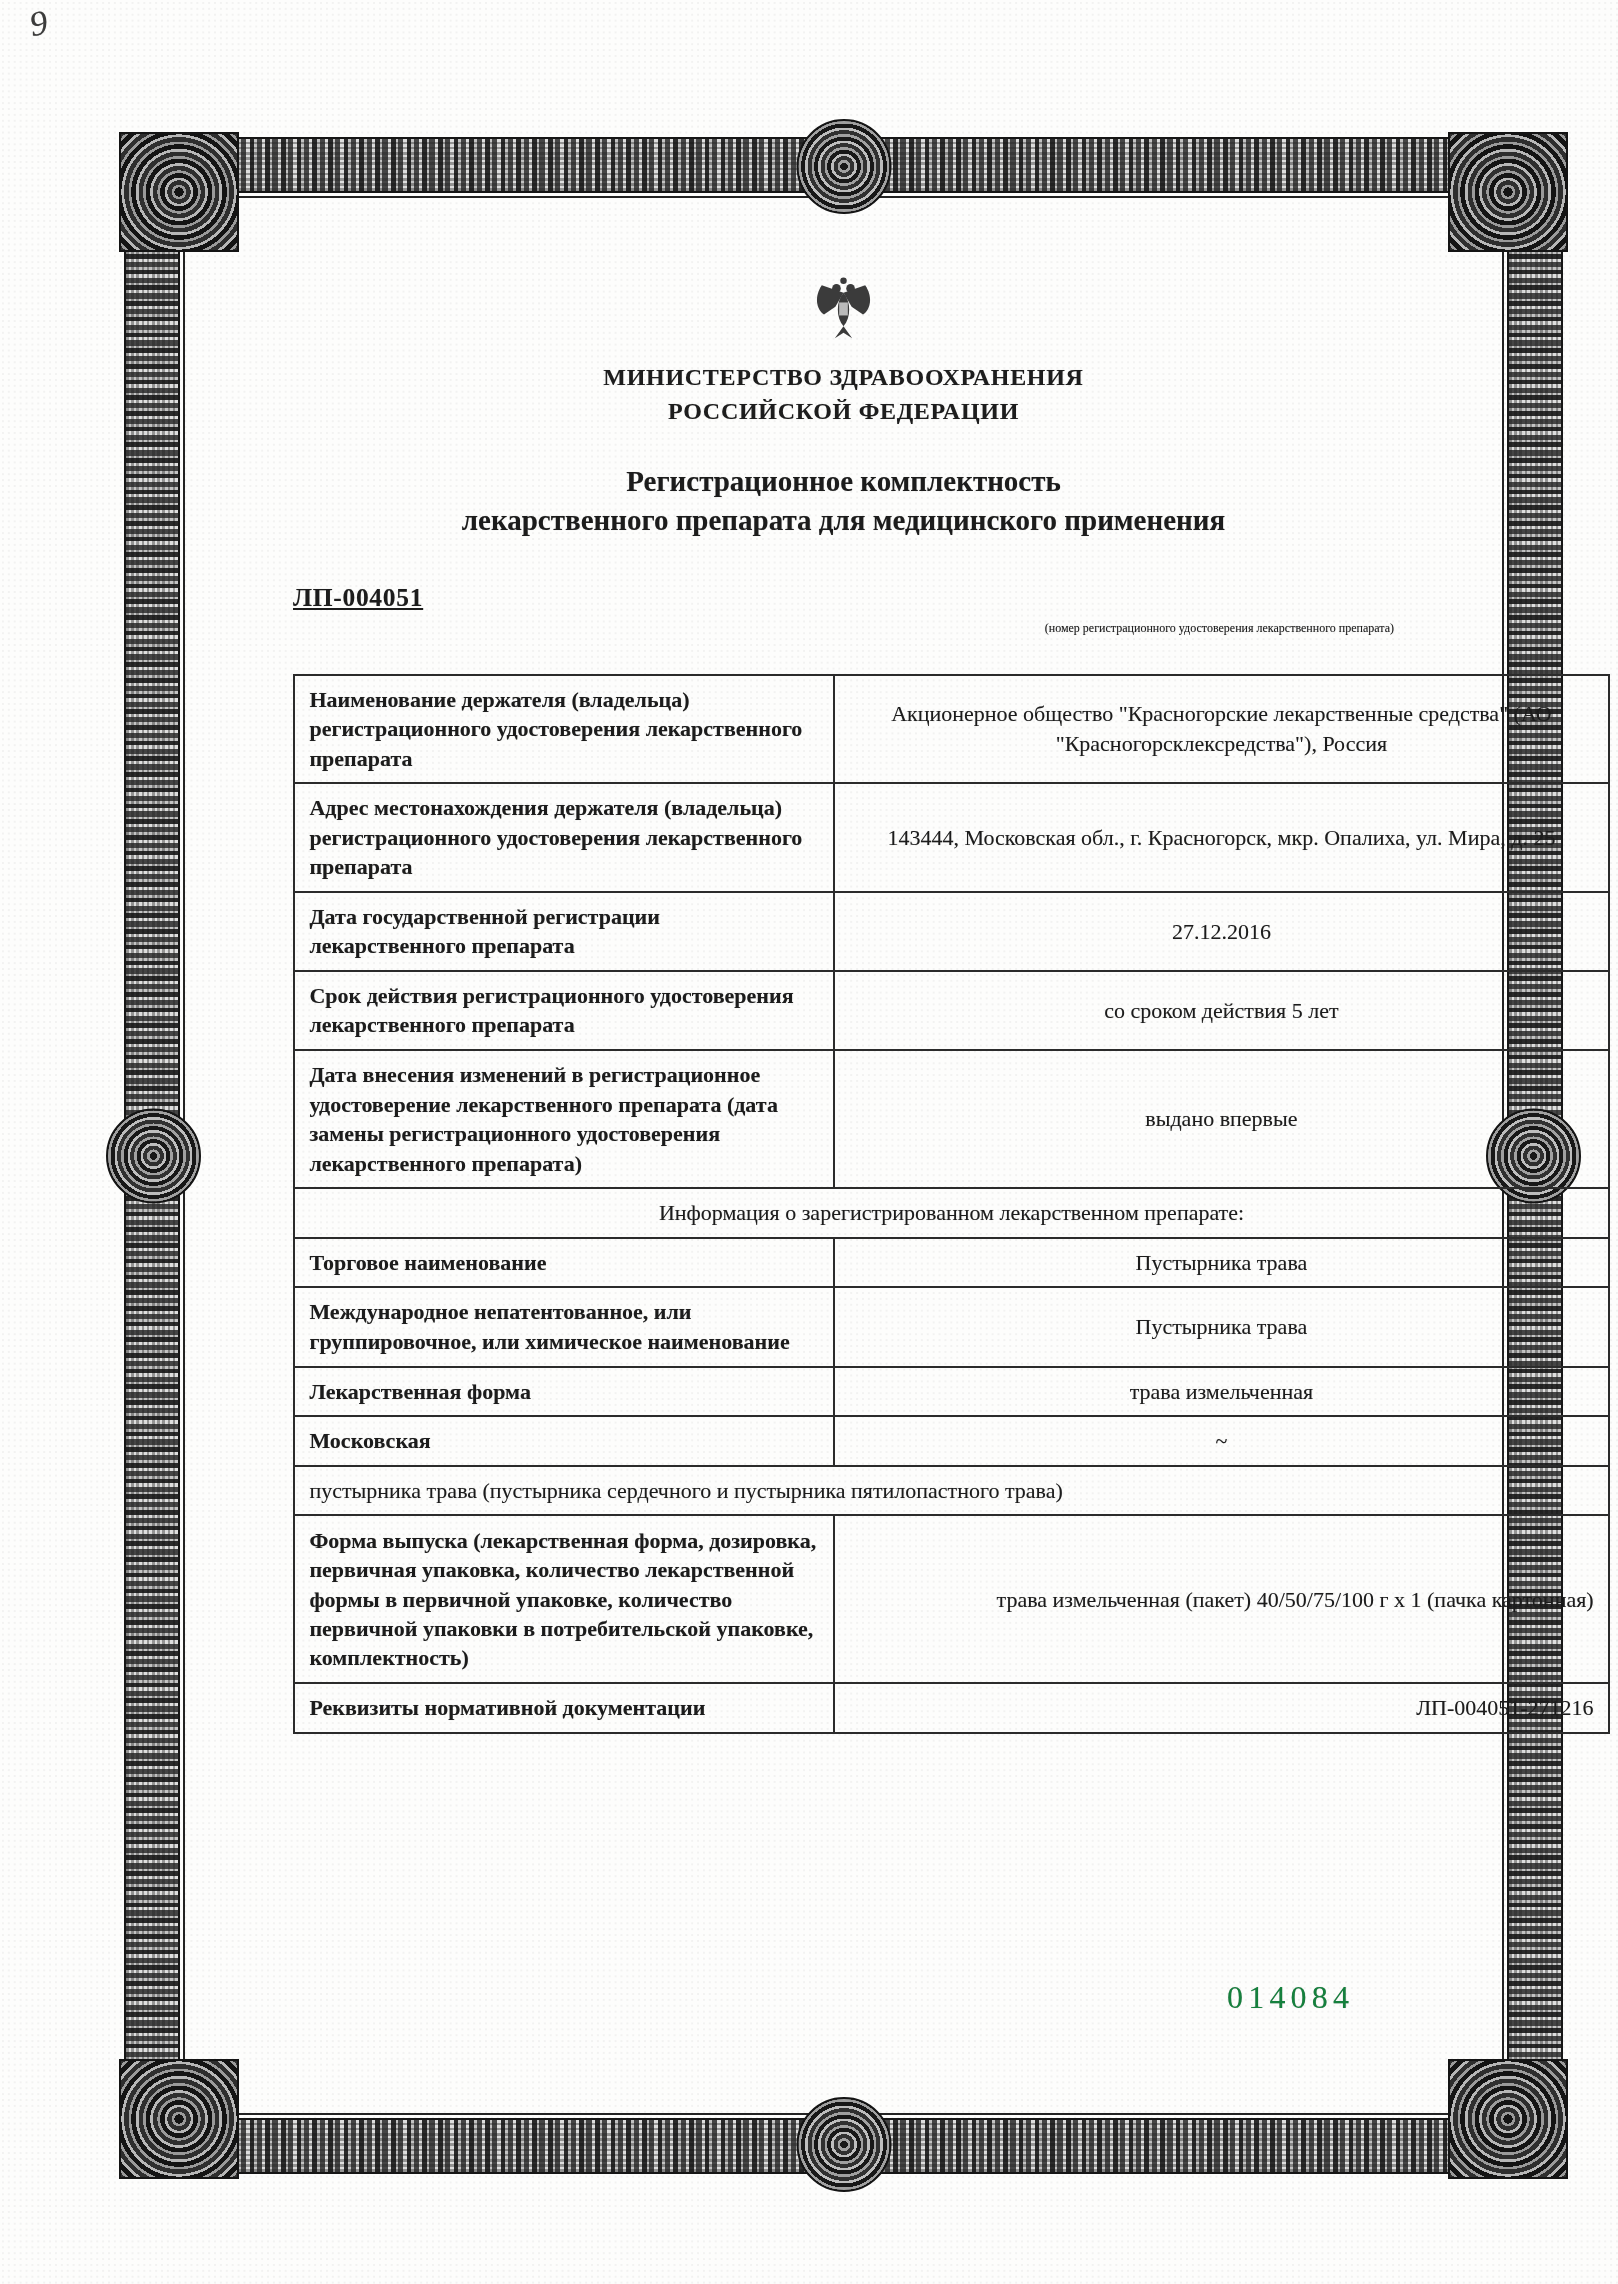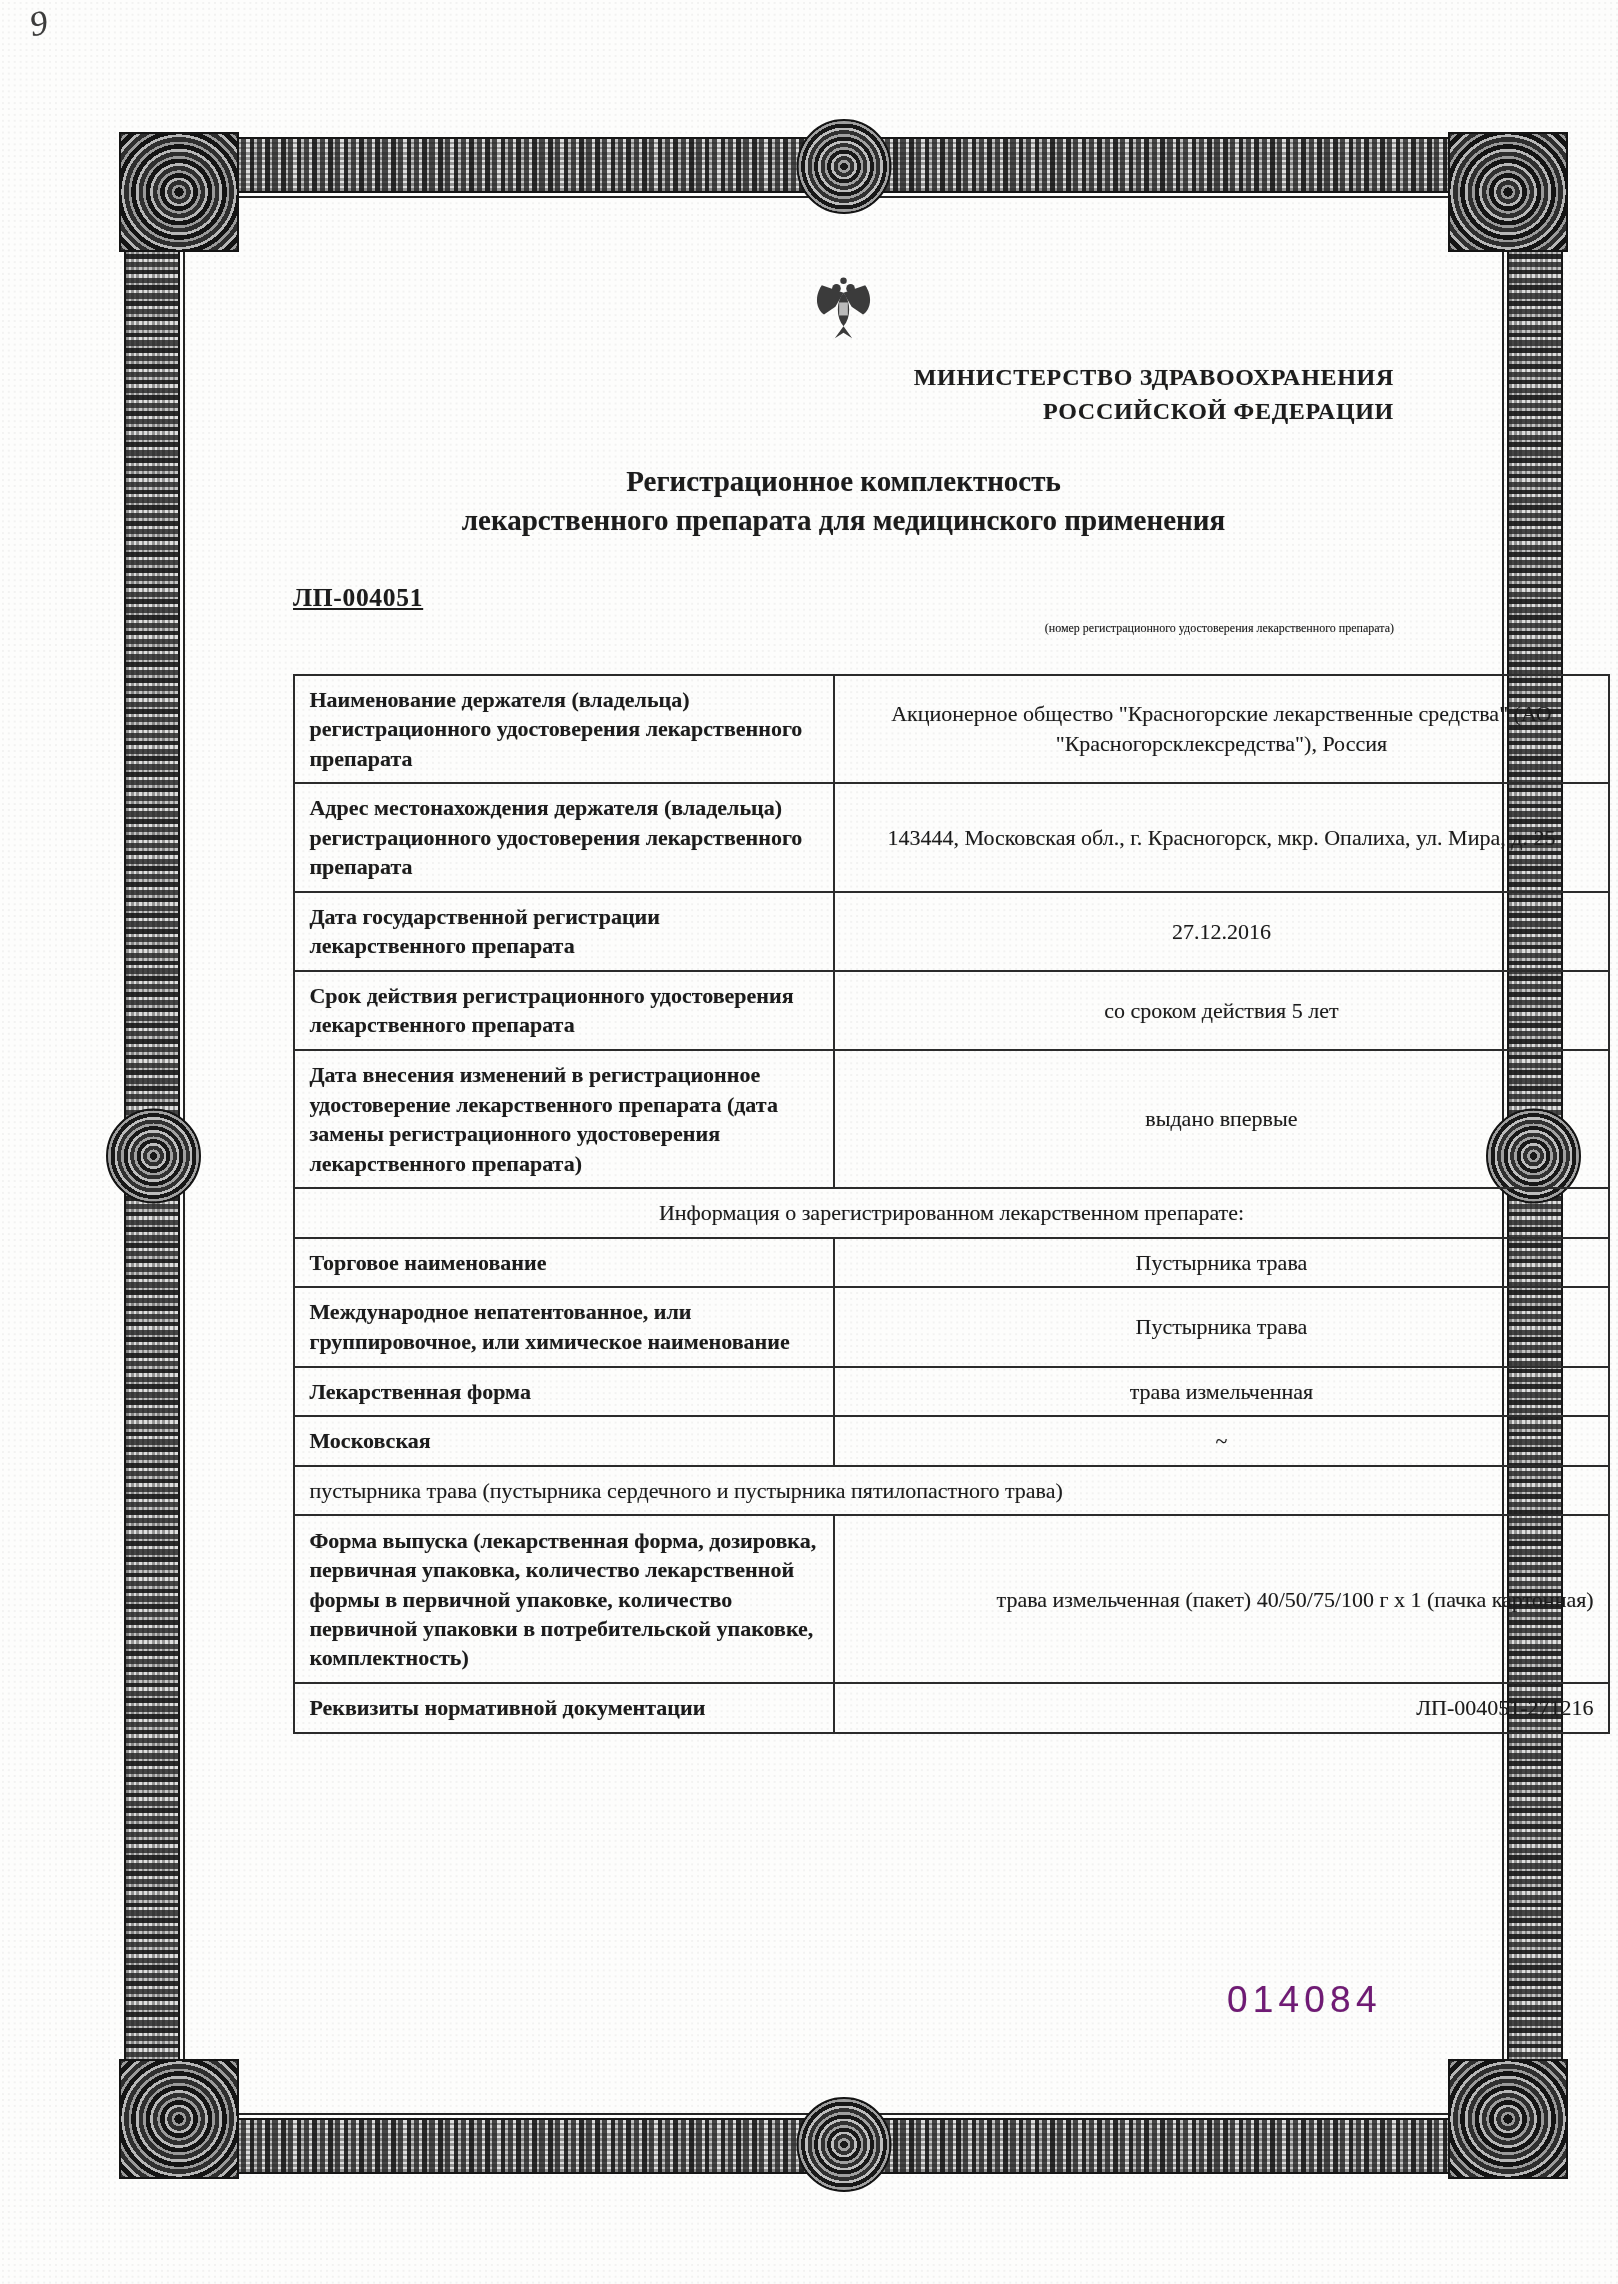--- a/index.html
+++ b/index.html
@@ -62,43 +62,43 @@
     background: repeating-radial-gradient(circle at 50% 50%, #181818 0 3.9px, #a0a0a0 3.9px 6.5px, #303030 6.5px 10.4px, #bdbdbd 10.4px 13px);
     border: 2px solid #141414;
   }
   .m-top { left: 50%; top: -18.3px; transform: translateX(-50%); }
   .m-bottom { left: 50%; bottom: -18.3px; transform: translateX(-50%); }
   .m-left { top: 50%; left: -18.3px; transform: translateY(-50%); }
   .m-right { top: 50%; right: -18.3px; transform: translateY(-50%); }
   
   .content { position: absolute; left: 293px; top: 261px; width: 1101px; z-index: 3; }
   .emblem { display: block; margin: 11.7px auto 14.4px auto; width: 65px; height: 73px; }
-  .ministry { font-size: 24px; font-weight: 700; letter-spacing: 0.7px; text-align: right; line-height: 1.42; color: #1d1d1d; }
+  .ministry { font-size: 24px; font-weight: 700; letter-spacing: 0.7px; text-align: center; line-height: 1.42; color: #1d1d1d; }
   .doc-title { font-size: 29px; font-weight: 700; text-align: center; line-height: 1.32; margin-top: 34px; }
   .reg-num { font-size: 25.5px; font-weight: 700; text-align: left; margin-top: 44px; letter-spacing: 0.7px; }
   .reg-num span { text-decoration: underline; }
   .reg-caption { font-size: 12px; text-align: right; margin-top: 7.8px; }
   table.reg { border-collapse: collapse; width: 1317px; margin: 38px auto 0 auto; table-layout: fixed; }
   table.reg td {
     border: 2px solid #2b2b2b;
     padding: 9.1px 14.4px;
     font-size: 22px;
     line-height: 1.34;
     vertical-align: middle;
     word-wrap: break-word;
   }
   td.lbl { font-weight: 700; width: 509px; }
   td.val { text-align: center; border-left-style: dashed; }
   td.val-left { text-align: right; vertical-align: top; border-left-style: dashed; }
   td.section-row { text-align: center; padding: 6.5px 14.4px; }
   td.full-bold { font-weight: 700; }
   .serial {
     position: absolute; left: 1227px; top: 1979px; z-index: 3;
-    font-family: Liberation Sans, sans-serif;
-    font-size: 37px; letter-spacing: 5.2px; color: #701a75;
+    font-family: Liberation Serif, serif;
+    font-size: 32px; letter-spacing: 5.2px; color: #15803d;
   }
 </style>
 </head>
 <body>
 
 <div class="page">
 
   <div class="corner-mark">9</div>
 
   <div class="frame">

